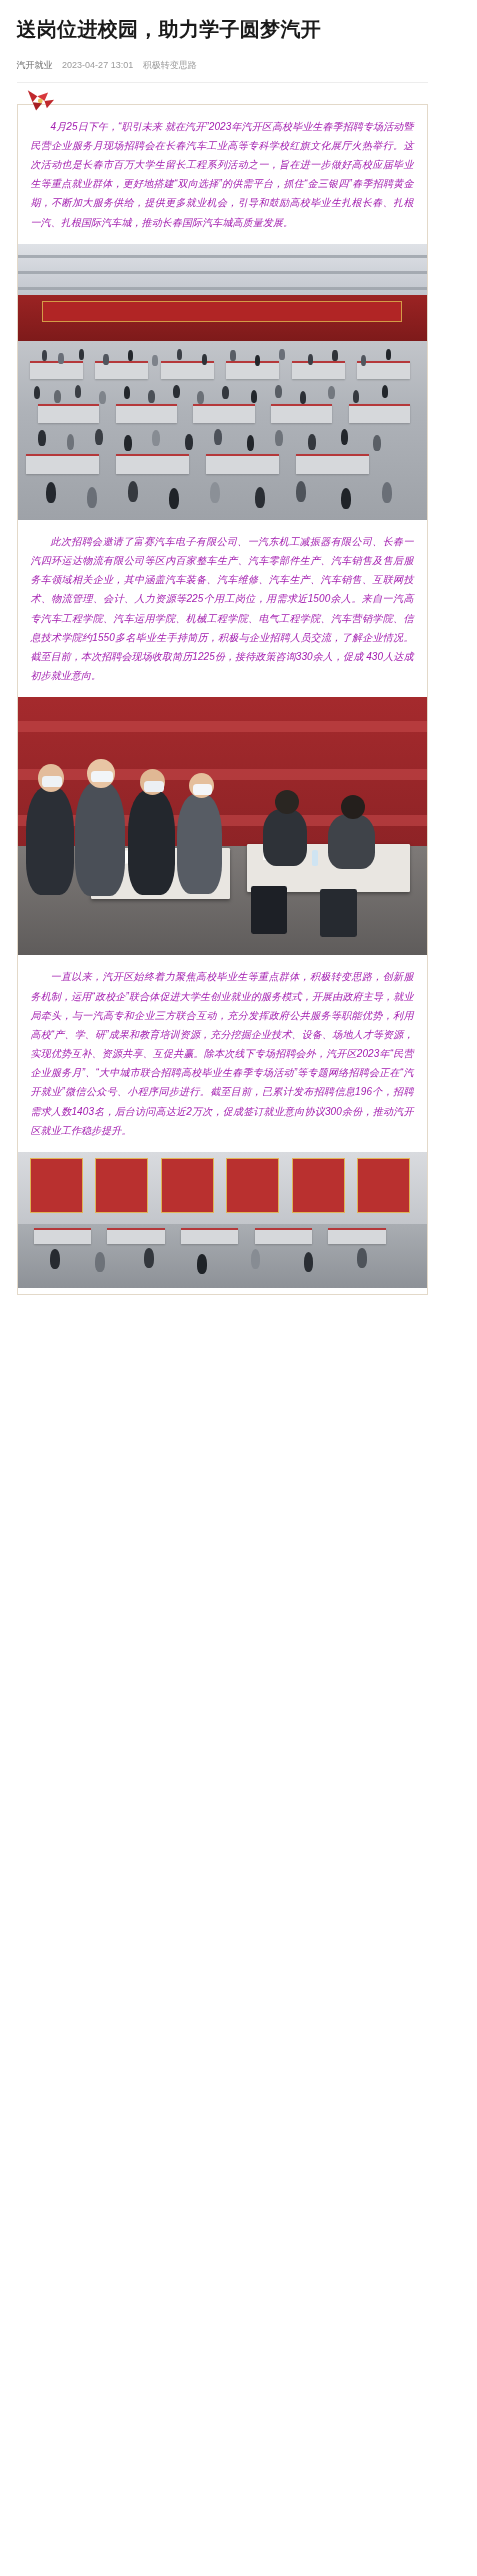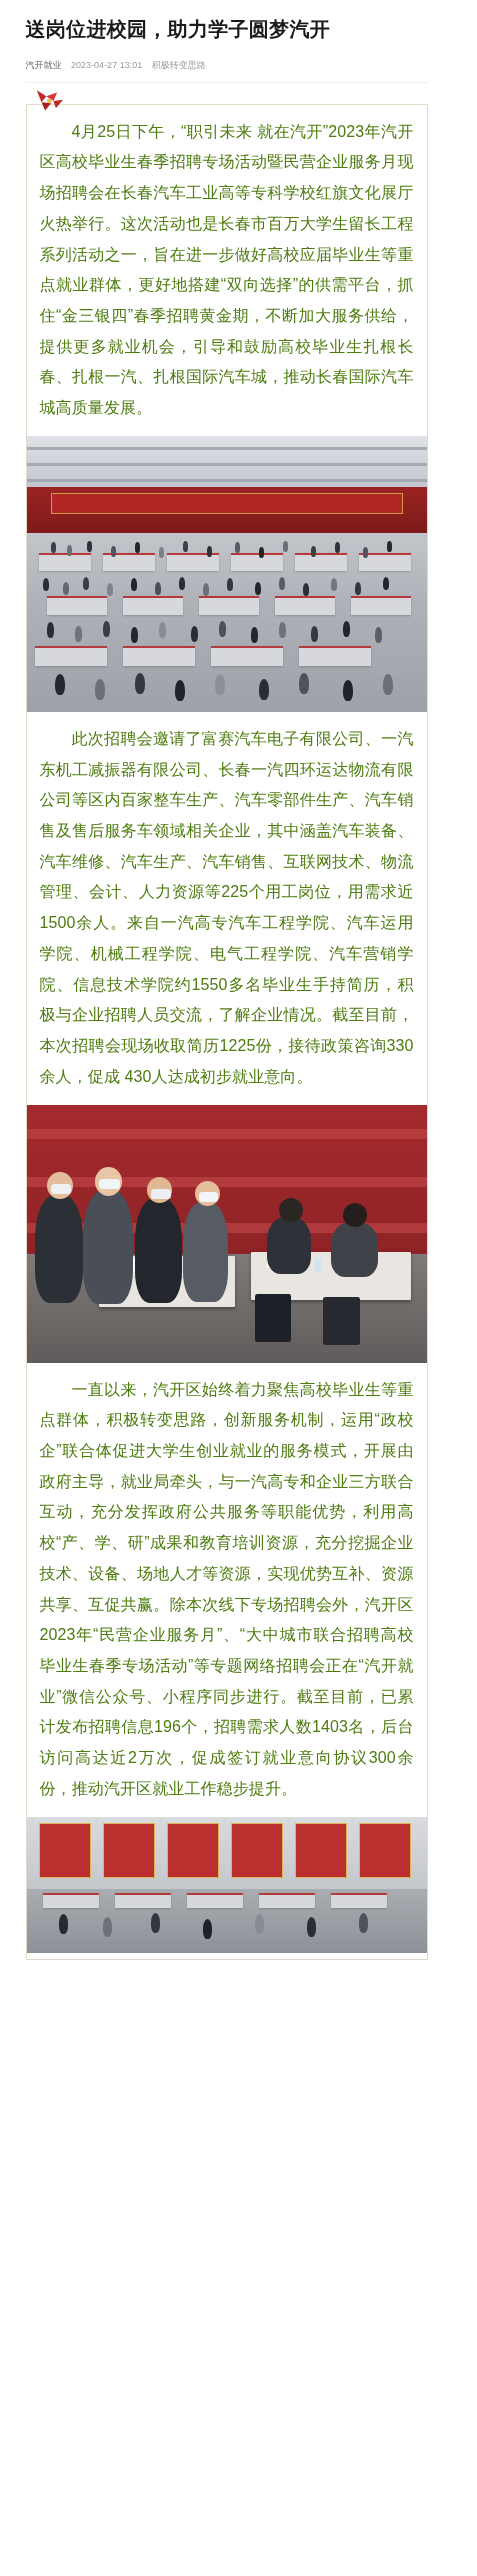--- a/index.html
+++ b/index.html
@@ -12,21 +12,21 @@
     width: 478px;
     font-family: "Liberation Sans", "DejaVu Sans", sans-serif;
     color: #1a1a1a;
     -webkit-font-smoothing: antialiased;
   }
   .page {
     width: 443px;
     min-height: 2576px;
     background: #ffffff;
     position: relative;
-    padding: 0 0 24px 10px;
+    padding: 0 0 24px 1px;
   }
   .header {
     padding: 15.5px 15.5px 0 15.5px;
   }
   .title {
     font-size: 20px;
     line-height: 1.38;
     font-weight: bold;
     letter-spacing: 0.3px;
     color: #1a1a1a;
@@ -62,28 +62,29 @@
     pointer-events: none;
   }
 
   .body-frame {
     border: 0.6px solid #e3d9c9;
     background: #ffffff;
     padding: 0;
   }
 
   p.para {
-    font-size: 16px;
+    font-size: 10px;
     line-height: 1.92;
-    color: #4d7c0f;
+    color: #a21caf;
     margin: 0;
     padding: 12px 13px 12px 13px;
     text-align: justify;
     text-indent: 2em;
     letter-spacing: 0.1px;
+    font-style: italic;
   }
 
   .photo {
     width: 100%;
     display: block;
     position: relative;
     overflow: hidden;
   }
   .photo-inner {
     position: relative;

